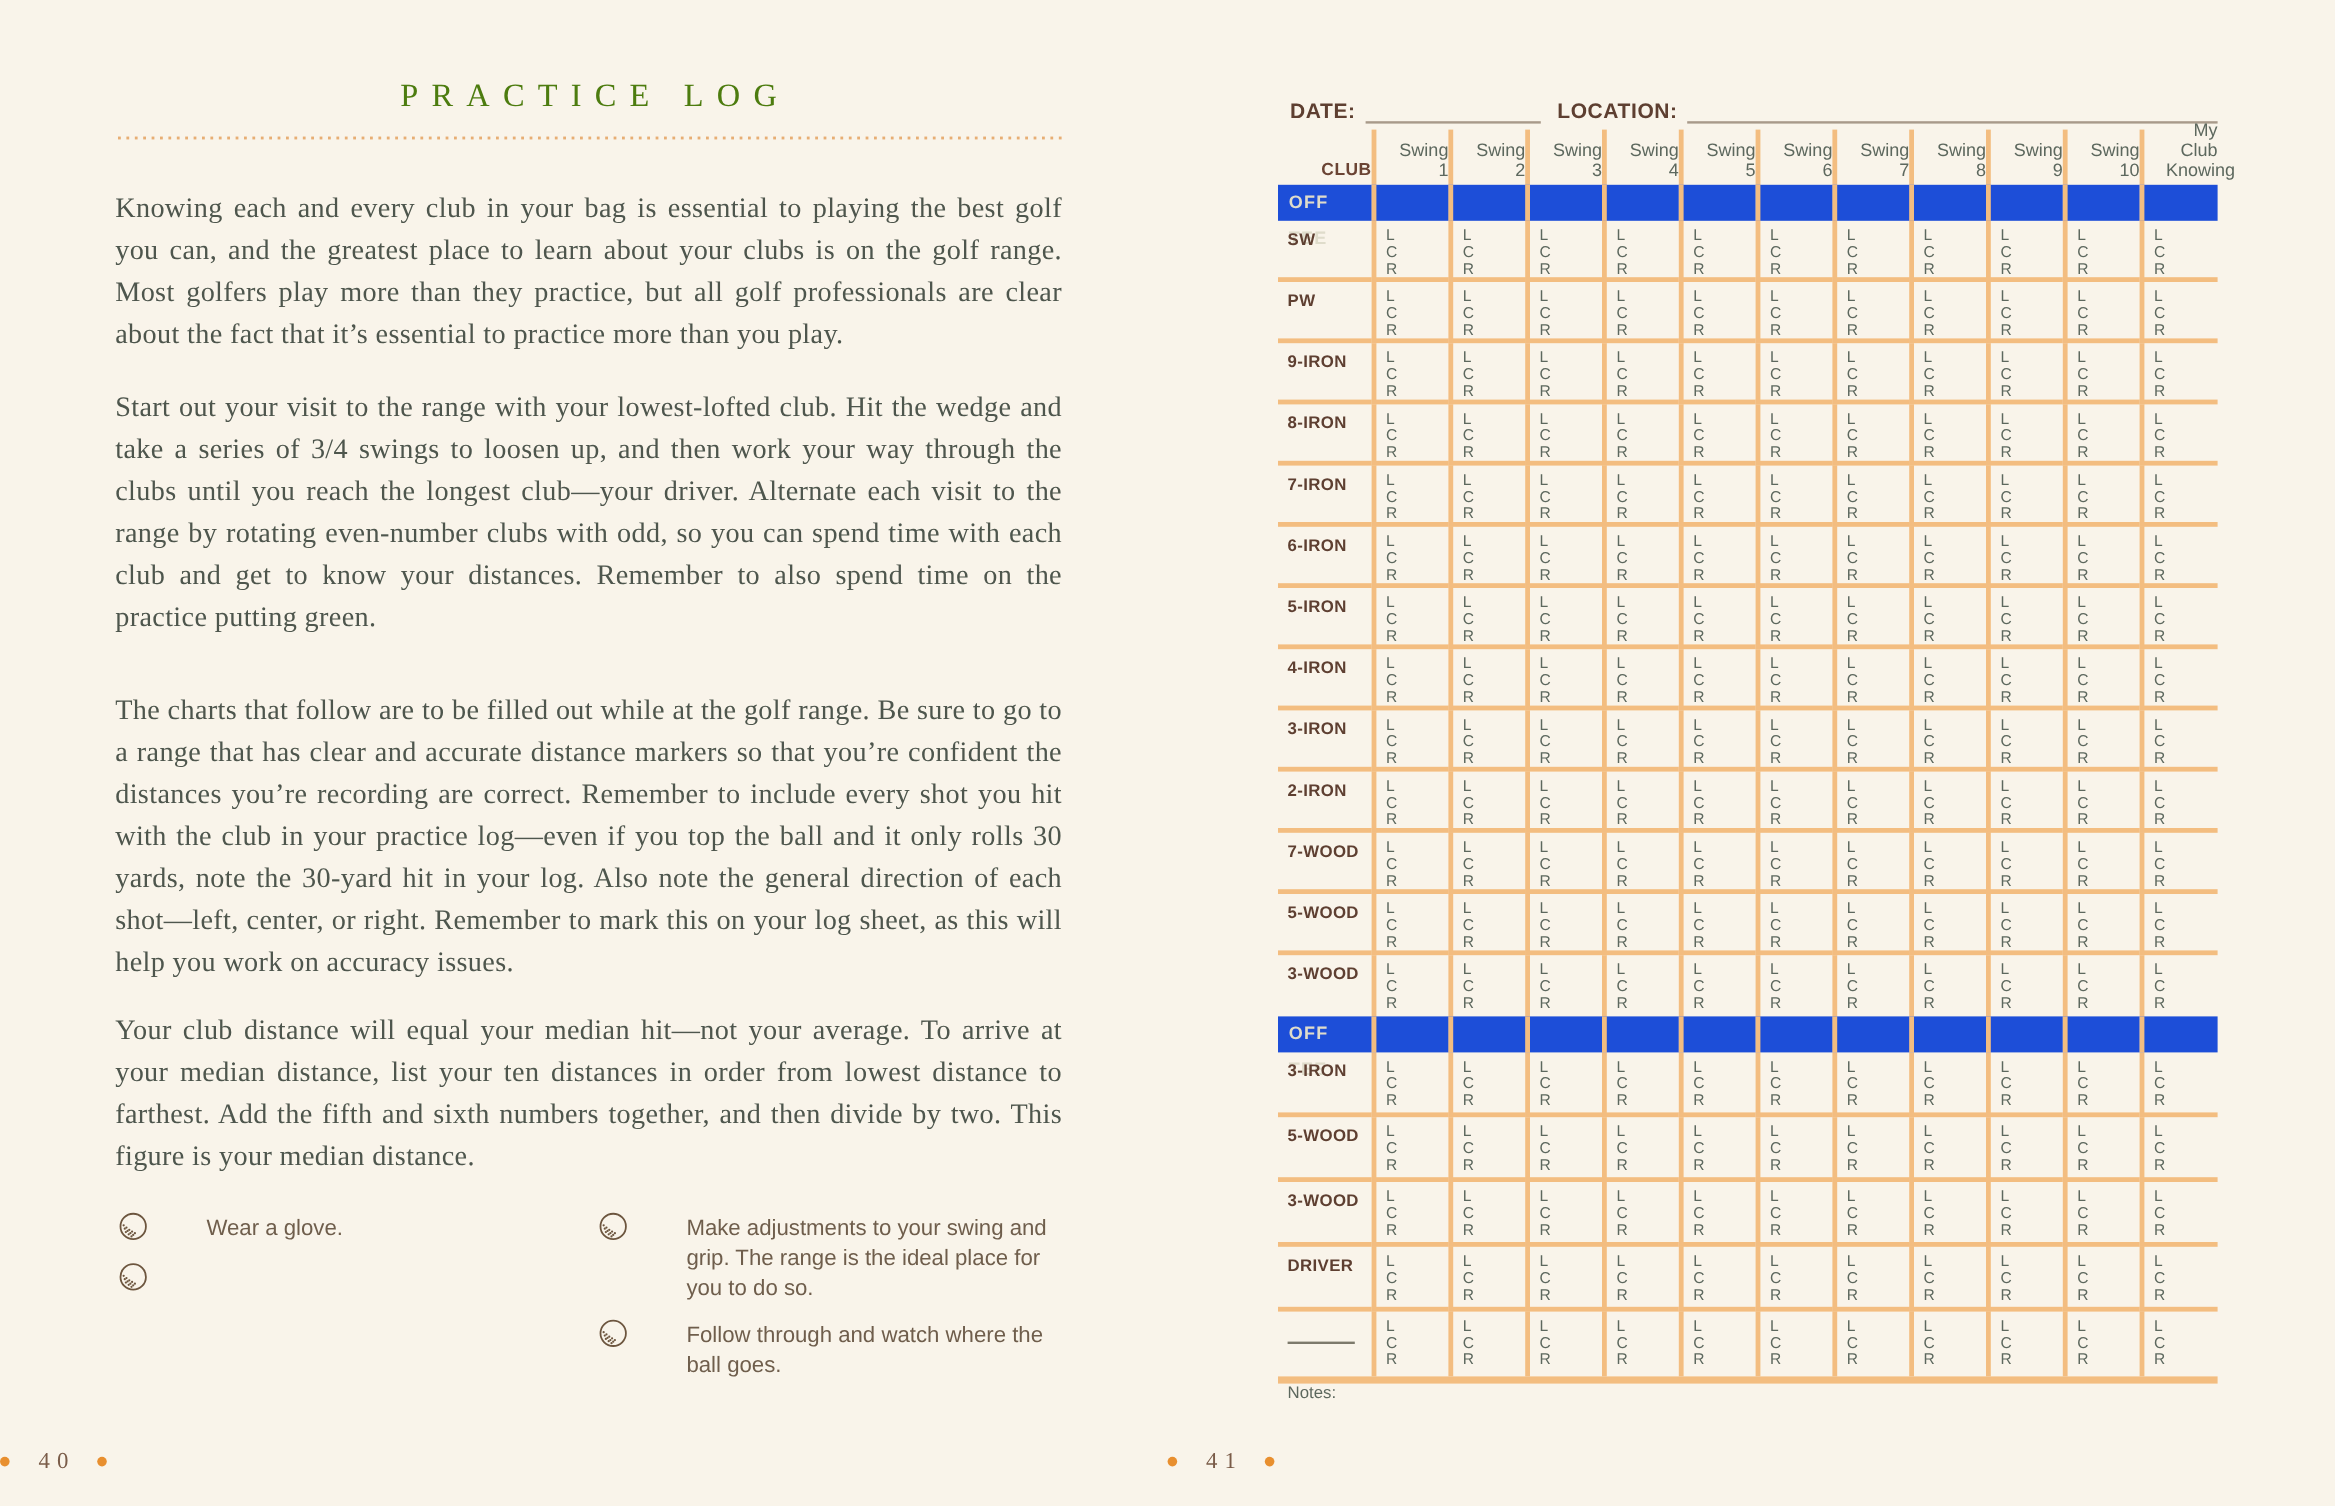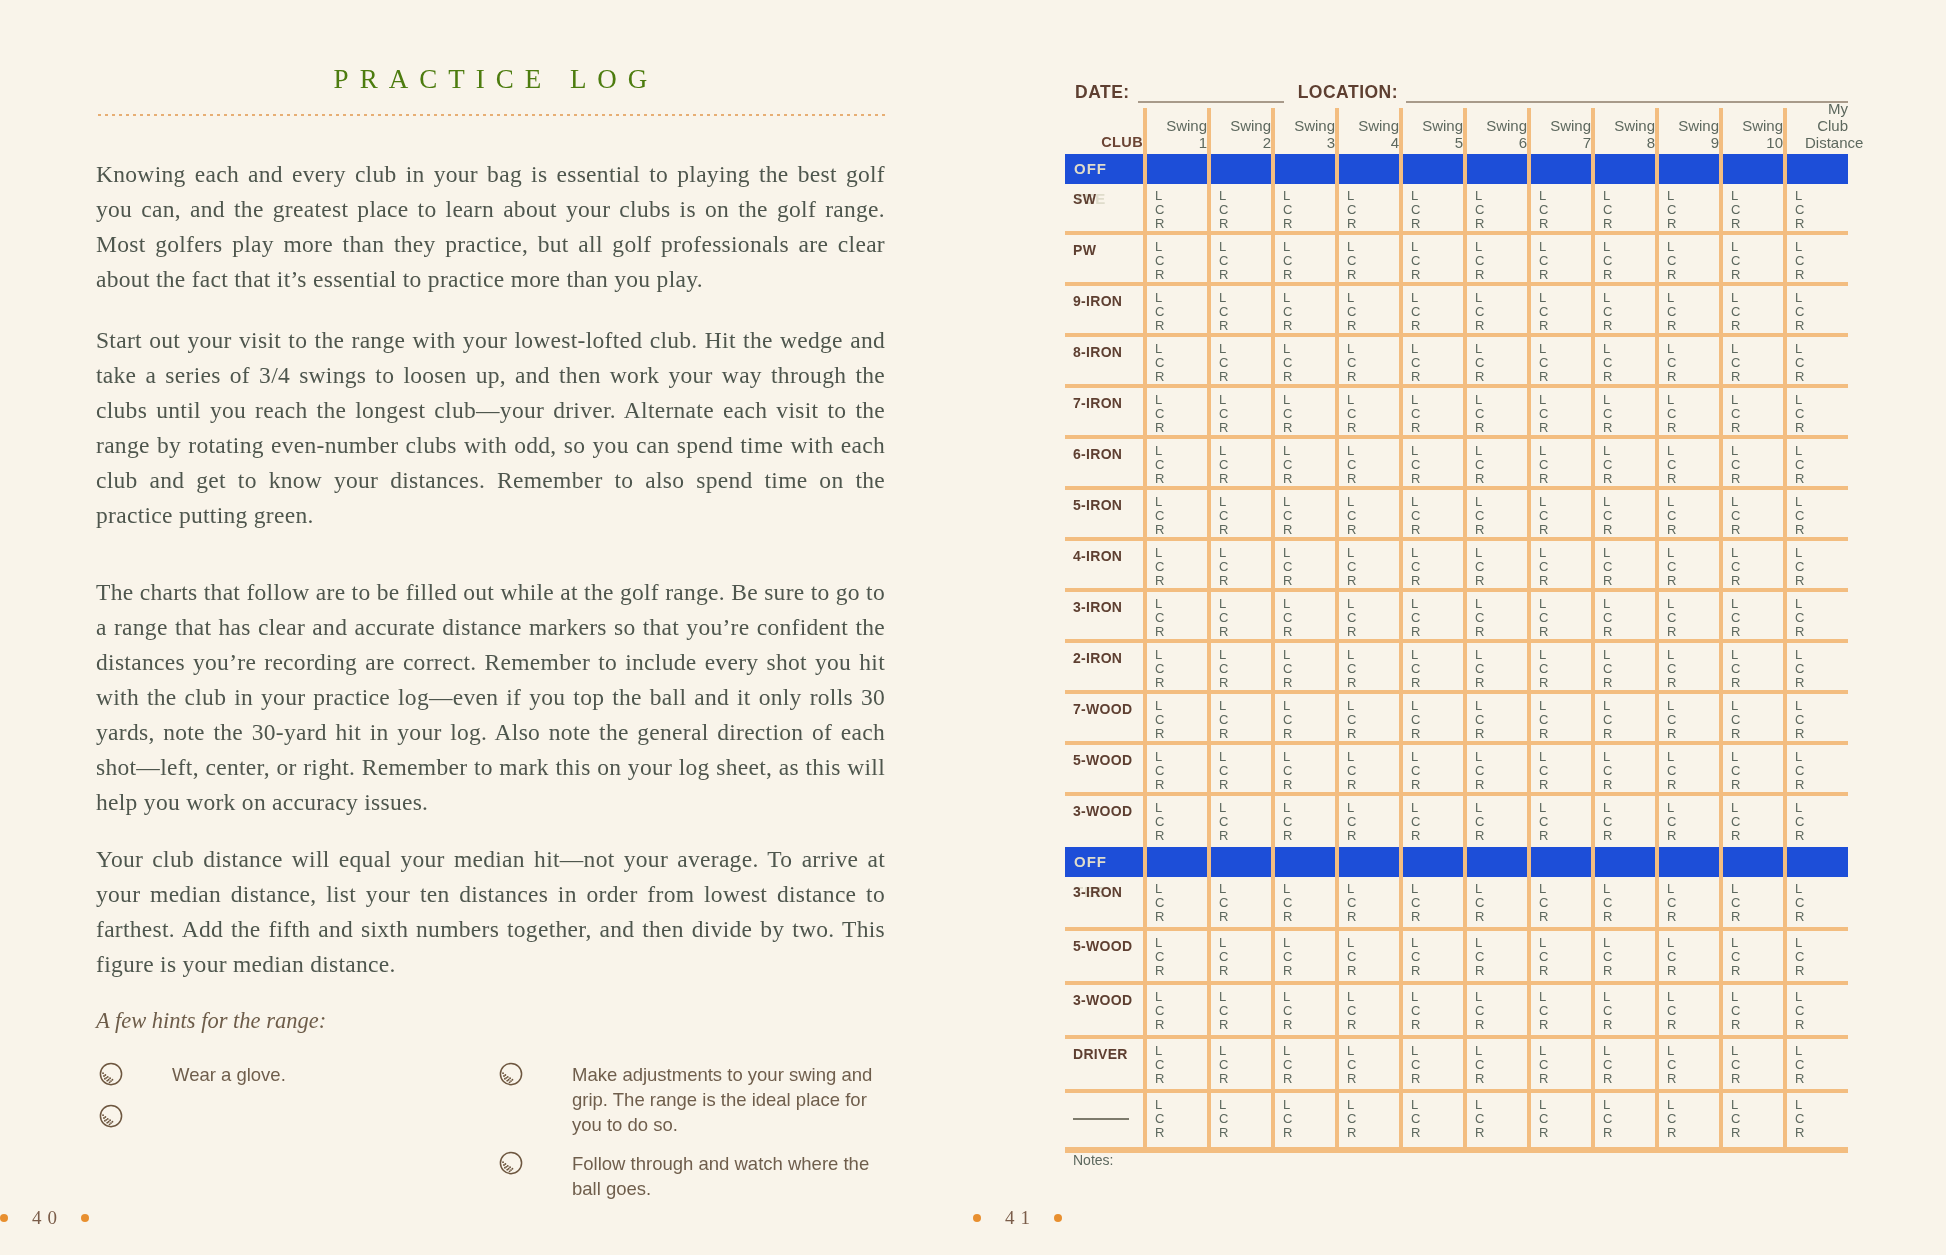--- a/index.html
+++ b/index.html
@@ -112,21 +112,20 @@
 
   <p class="body-par" id="par-routine">Start out your visit to the range with your lowest-lofted club. Hit the wedge and take a series of 3/4 swings to loosen up, and then work your way through the clubs until you reach the longest club—your driver. Alternate each visit to the range by rotating even-number clubs with odd, so you can spend time with each club and get to know your distances. Remember to also spend time on the practice putting green.</p>
 
   <div id="wrapped-block">
     <p class="body-par">The charts that follow are to be filled out while at the golf range. Be sure to go to a range that has clear and accurate distance markers so that you’re confident the distances you’re recording are correct. Remember to include every shot you hit with the club in your practice log—even if you top the ball and it only rolls 30 yards, note the 30-yard hit in your log. Also note the general direction of each shot—left, center, or right. Remember to mark this on your log sheet, as this will help you work on accuracy issues.</p>
     <div style="clear:both"></div>
   </div>
 
   <p class="body-par" id="par-median">Your club distance will equal your median hit—not your average. To arrive at your median distance, list your ten distances in order from lowest distance to farthest. Add the fifth and sixth numbers together, and then divide by two. This figure is your median distance.</p>
 
-  <p class="hints-heading">A few hints for the range:</p>
 
   <div class="hints-row">
     <div class="hints-col" id="hints-col-left">
         <div class="hint">
           <svg width="30" height="30" viewBox="0 0 32 32">
   <circle cx="16" cy="15" r="11.3" fill="none" stroke="#6d563f" stroke-width="1.6"></circle>
   <g fill="#6d563f">
     <circle cx="8.5" cy="17" r="1"></circle>
               <circle cx="11" cy="19" r="1"></circle>
               <circle cx="13.5" cy="21" r="1"></circle>
@@ -259,21 +258,21 @@
       <div class="cell hdr vline">
         <span>Swing</span>
         <span>9</span>
       </div>
       <div class="cell hdr vline">
         <span>Swing</span>
         <span>10</span>
       </div>
       <div class="cell hdr vline">
         <span>My Club</span>
-        <span>Distance</span>
+        <span>Knowing</span>
       </div>
       <div class="cell band label">OFF TEE</div>
       <div class="cell band vline"></div>
       <div class="cell band vline"></div>
       <div class="cell band vline"></div>
       <div class="cell band vline"></div>
       <div class="cell band vline"></div>
       <div class="cell band vline"></div>
       <div class="cell band vline"></div>
       <div class="cell band vline"></div>

